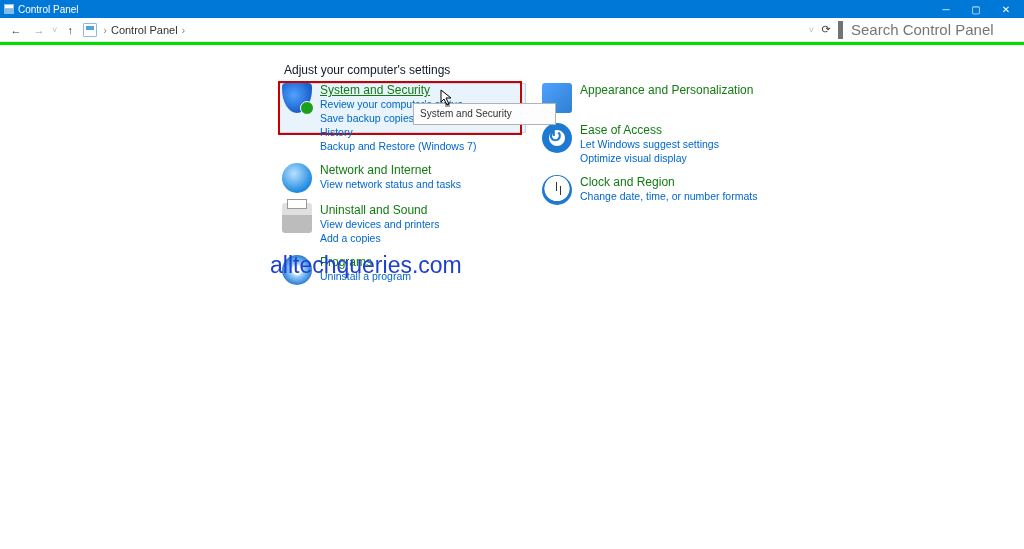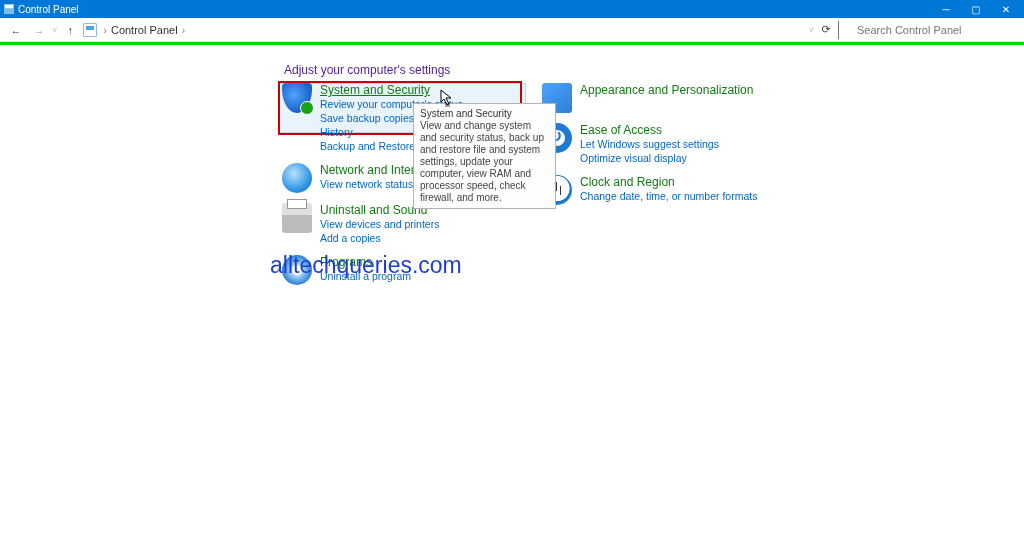--- a/index.html
+++ b/index.html
@@ -17,27 +17,27 @@
     .nav-arrow { width: 20px; text-align: center; color: #999; }
     .nav-arrow.active { color: #333; }
     .nav-sep { color: #bbb; font-size: 9px; }
     .nav-pcicon { width: 14px; height: 14px; background: #fff; border: 1px solid #8fb8e0; display: inline-block; border-radius: 1px; position: relative; }
     .nav-pcicon::after { content:""; position:absolute; left:2px; top:2px; right:2px; height:4px; background:#4fa3e0; }
     .breadcrumb { flex: 0 0 auto; display: flex; align-items: center; gap: 4px; color: #333; padding-left: 3px; }
     .breadcrumb span.label { cursor: default; }
     .breadcrumb .crumb-sep { color: #888; }
     .nav-spacer { flex: 1; }
     .refresh { width: 18px; text-align: center; color: #333; font-size: 11px; }
-    .search-box { width: 180px; height: 18px; border: none; border-left: 1px solid #737373; padding-left: 18px; font-size: 11px; color: #888; outline: none; }
+    .search-box { width: 180px; height: 18px; border: none; border-left: 5px solid #737373; padding-left: 8px; font-size: 15px; color: #888; outline: none; }
 
     .green-line { height: 3px; background: #00e000; }
 
     
     .content { position: relative; padding: 14px 0 0 0; }
-    .heading { font-size: 12px; color: #4c1d95; margin-left: 284px; margin-top: 4px; }
+    .heading { font-size: 12px; color: #0f172a; margin-left: 284px; margin-top: 4px; }
 
     .viewby-box { position: absolute; top: 14px; left: 640px; width: 140px; height: 22px; border: 2px solid #c80000; display: flex; align-items: center; font-size: 10px; padding: 0 6px; gap: 6px; }
     .viewby-box .vb-label { color: #333; }
     .viewby-box .vb-value { color: #0066cc; display: flex; align-items: center; gap: 2px; }
     .caret-down { font-size: 7px; color: #0066cc; }
 
     .columns { position: absolute; top: 38px; left: 282px; display: flex; gap: 20px; }
     .col { width: 240px; }
 
     .category { display: flex; align-items: flex-start; gap: 8px; margin-bottom: 10px; position: relative; }
@@ -191,21 +191,20 @@
         <div class="cat-body">
           <span class="cat-title">Clock and Region</span>
           <span class="cat-link">Change date, time, or number formats</span>
         </div>
       </div>
     </div>
   </div>
 
   <div class="tooltip">
     <div class="tooltip-title">System and Security</div>
-    <div>View and change system and security status, back up and restore file and system settings, update your computer, view RAM and processor speed, check firewall, and more.</div>
   </div>
 
   <div class="cursor">
     <svg width="16" height="18" viewBox="0 0 16 18">
       <path d="M1 1 L1 13 L4 10 L7 16 L9 15 L6 9 L11 9 Z" fill="#fff" stroke="#000" stroke-width="1"></path>
       <path d="M5 15 L10 15 M5 17 L10 17" stroke="#000" stroke-width="0.7"></path>
     </svg>
   </div>
 
   <div class="watermark">alltechqueries.com</div>

